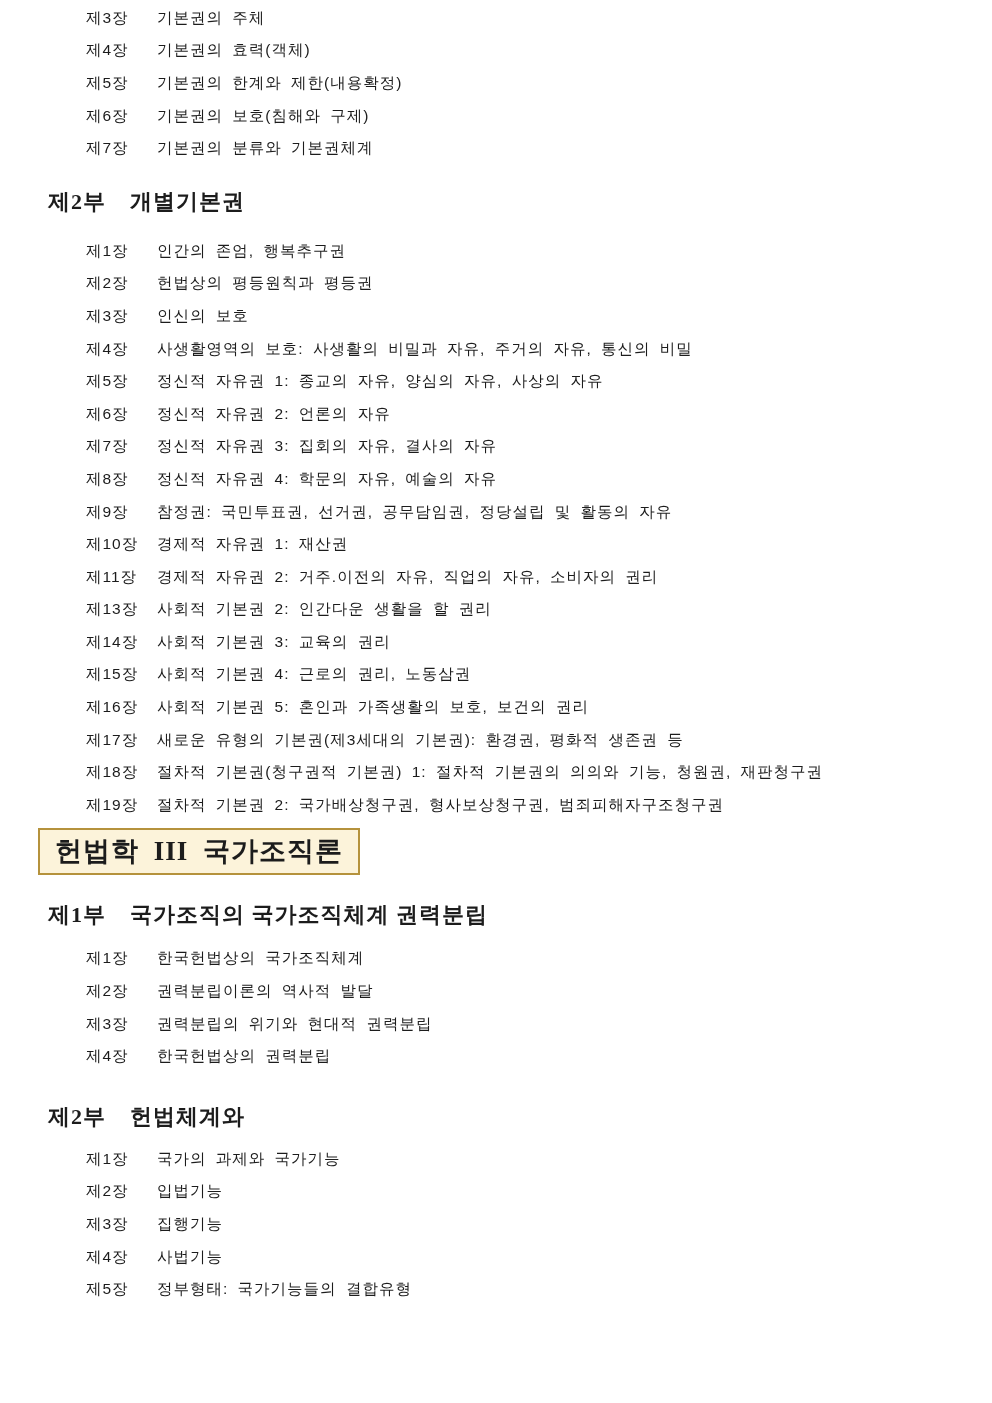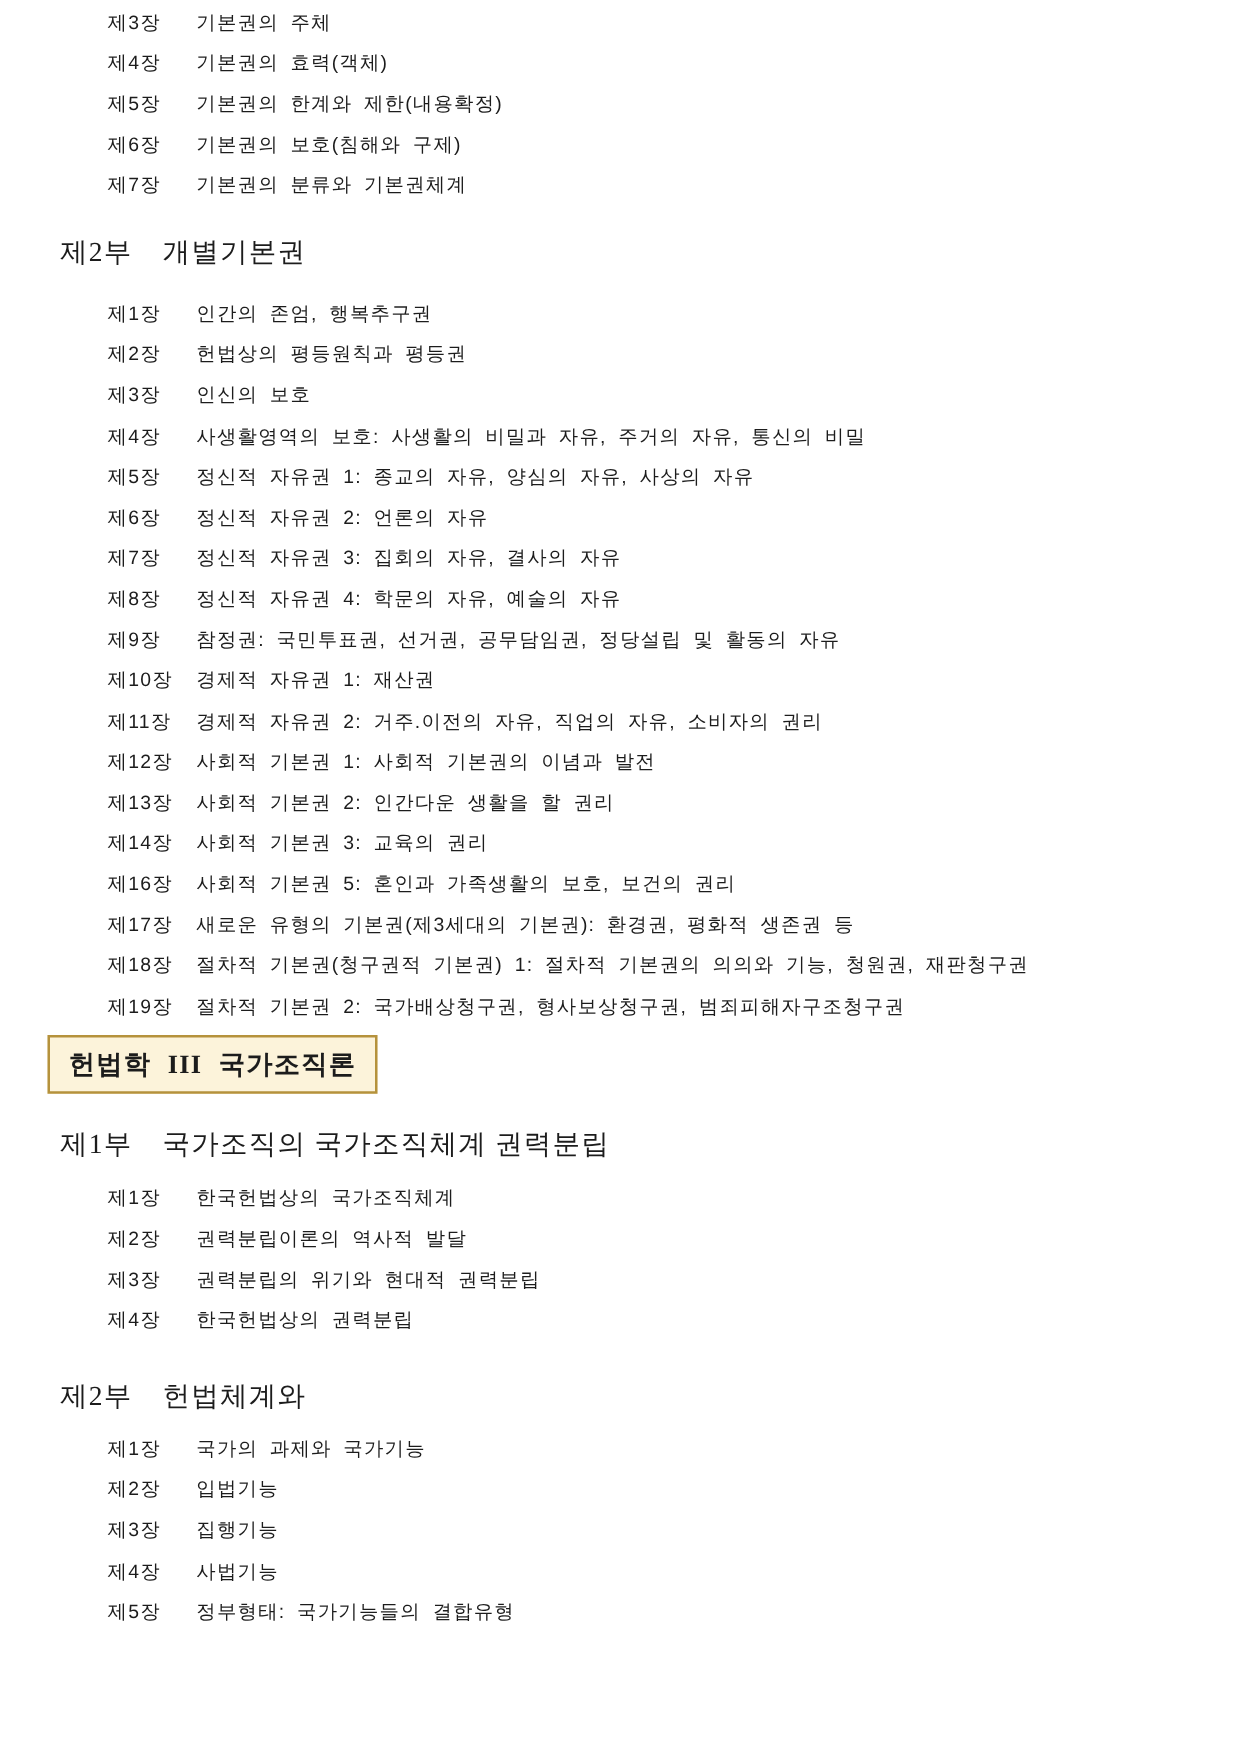--- a/index.html
+++ b/index.html
@@ -18,32 +18,32 @@
   .chapter-list{list-style:none;margin:0;padding:0 0 0 86px;}
   .chapter-row{
     height:32.6px;display:flex;align-items:center;gap:9px;
     font-size:15.5px;letter-spacing:1px;word-spacing:4px;white-space:nowrap;
   }
   .chap-no{min-width:62px;flex:none;}
   .chap-title{flex:none;}
   
   .part-heading{
     margin:0;padding-left:48px;display:flex;gap:24px;align-items:center;
-    font-family:"Liberation Serif",serif;font-weight:normal;
+    font-family:"Liberation Serif",serif;font-weight:bold;
     font-size:22px;line-height:30px;letter-spacing:1px;white-space:nowrap;
   }
   
   .banner{
     width:fit-content;
     margin:6px 0 0 38px;
     background:var(--banner-bg);
     border:2px solid var(--banner-border);
     padding:7px 15px;
     font-family:"Liberation Serif",serif;font-weight:bold;
-    font-size:21px;line-height:29px;letter-spacing:1px;word-spacing:7px;
+    font-size:27px;line-height:29px;letter-spacing:1px;word-spacing:7px;
     white-space:nowrap;
   }
   
   .list-0{padding-top:2px;}
   .heading-1{margin-top:22px;}
   .list-1{margin-top:18px;}
   .heading-2{margin-top:25px;}
   .list-2{margin-top:13px;}
   .heading-3{margin-top:29px;}
   .list-3{margin-top:11px;}
@@ -121,30 +121,30 @@
       </li>
       <li class="chapter-row">
         <span class="chap-no">제10장</span>
         <span class="chap-title">경제적 자유권 1: 재산권</span>
       </li>
       <li class="chapter-row">
         <span class="chap-no">제11장</span>
         <span class="chap-title">경제적 자유권 2: 거주.이전의 자유, 직업의 자유, 소비자의 권리</span>
       </li>
       <li class="chapter-row">
-        <span class="chap-no">제12장</span>
-        <span class="chap-title">사회적 기본권 1: 사회적 기본권의 이념과 발전</span>
-      </li>
-      <li class="chapter-row">
         <span class="chap-no">제13장</span>
         <span class="chap-title">사회적 기본권 2: 인간다운 생활을 할 권리</span>
       </li>
       <li class="chapter-row">
         <span class="chap-no">제14장</span>
         <span class="chap-title">사회적 기본권 3: 교육의 권리</span>
+      </li>
+      <li class="chapter-row">
+        <span class="chap-no">제15장</span>
+        <span class="chap-title">사회적 기본권 4: 근로의 권리, 노동삼권</span>
       </li>
       <li class="chapter-row">
         <span class="chap-no">제16장</span>
         <span class="chap-title">사회적 기본권 5: 혼인과 가족생활의 보호, 보건의 권리</span>
       </li>
       <li class="chapter-row">
         <span class="chap-no">제17장</span>
         <span class="chap-title">새로운 유형의 기본권(제3세대의 기본권): 환경권, 평화적 생존권 등</span>
       </li>
       <li class="chapter-row">

